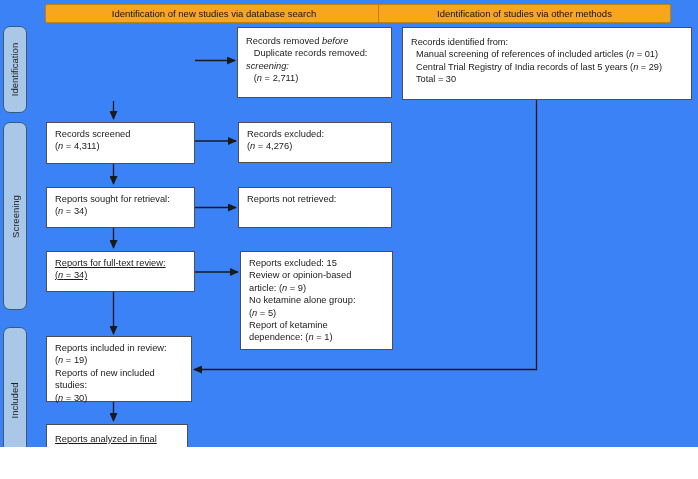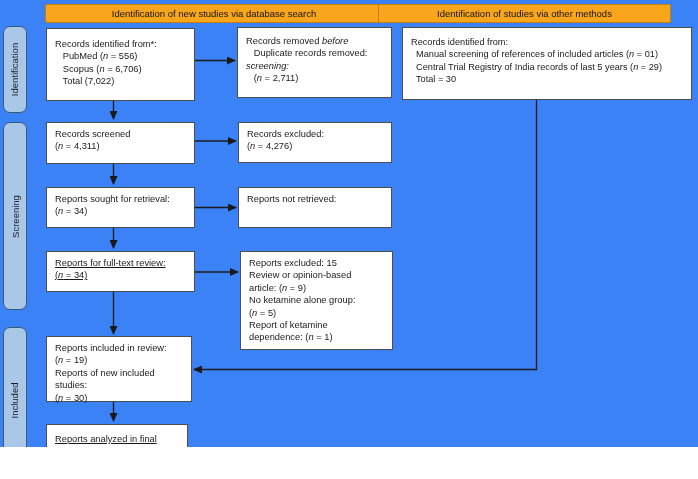--- a/index.html
+++ b/index.html
@@ -42,26 +42,20 @@
   <div class="stage" style="top:26px;height:87px;">
     <span>Identification</span>
   </div>
   <div class="stage" style="top:122px;height:188px;">
     <span>Screening</span>
   </div>
   <div class="stage" style="top:327px;height:146px;">
     <span>Included</span>
   </div>
 
-  <div class="wbox" style="left:46px;top:28px;width:149px;height:73px;padding-top:9px;">
-      <div>Records identified from*:</div>
-      <div>   PubMed (<em>n</em> = 556)</div>
-      <div>   Scopus (<em>n</em> = 6,706)</div>
-      <div>   Total (7,022)</div>
-    </div>
 
   <div class="wbox" style="left:46px;top:122px;width:149px;height:42px;">
       <div>Records screened</div>
       <div>(<em>n</em> = 4,311)</div>
     </div>
 
   <div class="wbox" style="left:46px;top:187px;width:149px;height:41px;">
       <div>Reports sought for retrieval:</div>
       <div>(<em>n</em> = 34)</div>
     </div>

